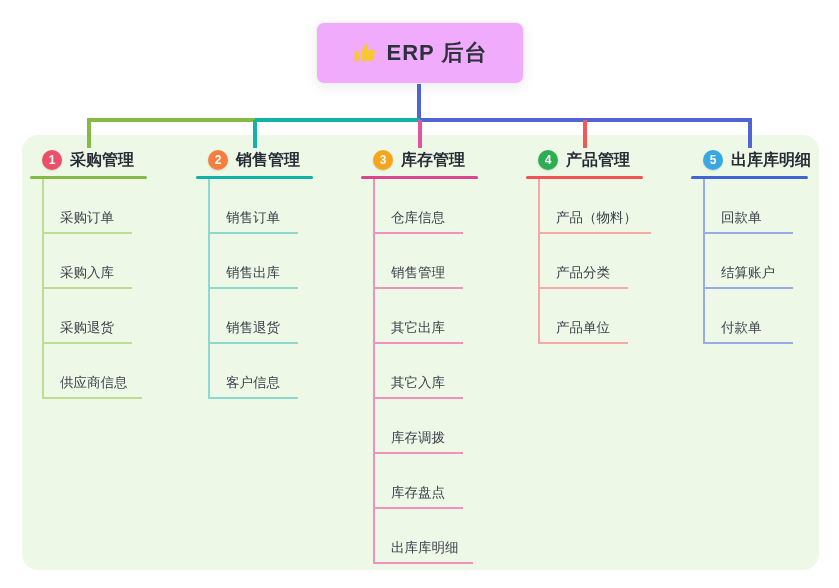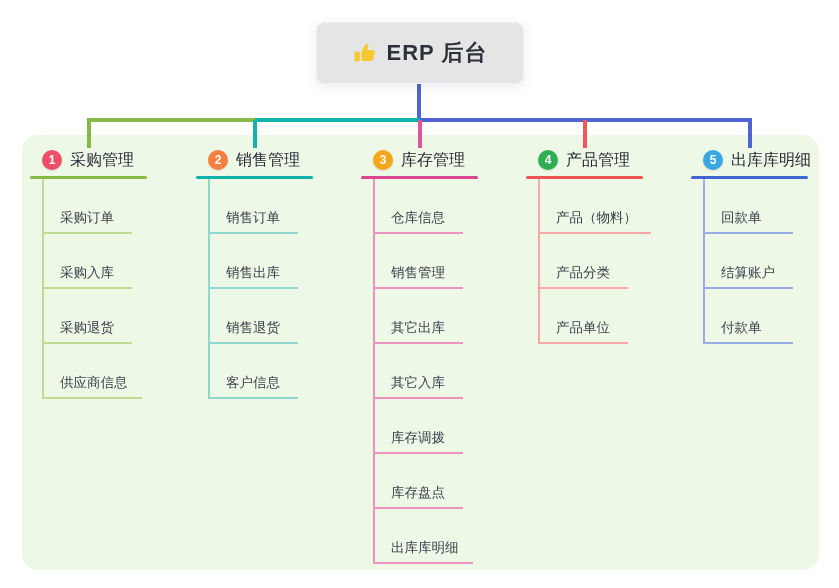--- a/index.html
+++ b/index.html
@@ -6,21 +6,21 @@
   body{
     width:839px;height:588px;background:#ffffff;overflow:hidden;
     font-family:"Liberation Sans","DejaVu Sans",sans-serif;
     position:relative;
   }
   .stage{position:absolute;inset:0;}
 
   
   .title-box{
     position:absolute;left:316px;top:22px;width:206px;height:60px;
-    background:#e5e5e5;border:1px solid #f1f1f3;border-radius:8px;
+    background:#f0abfc;border:1px solid #f1f1f3;border-radius:8px;
     box-shadow:0 3px 12px rgba(60,70,90,.10);
     display:flex;align-items:center;justify-content:center;gap:10px;
     z-index:5;cursor:pointer;
   }
   .title-box .ticon{width:24px;height:24px;display:inline-flex;}
   .title-box .ttext{font-size:22px;font-weight:600;color:#2c313c;letter-spacing:1px;}
 
   
   .panel{
     position:absolute;left:22px;top:135px;width:797px;height:435px;
@@ -35,21 +35,21 @@
 
   
   .branch{position:absolute;top:147px;width:117px;z-index:4;}
   .bheader{display:flex;align-items:center;gap:8px;padding-left:12px;height:26px;cursor:pointer;}
   .badge{
     min-width:20px;width:20px;height:20px;border-radius:50%;
     color:#fff;font-size:12px;font-weight:700;
     display:flex;align-items:center;justify-content:center;
     box-shadow:0 1px 2px rgba(0,0,0,.12);
   }
-  .blabel{font-size:16px;font-weight:400;color:#272c35;white-space:nowrap;}
+  .blabel{font-size:16px;font-weight:700;color:#272c35;white-space:nowrap;}
   .hline{height:3px;margin-top:3px;border-radius:2px;background:var(--line);}
   .items{margin-left:12px;border-left:2px solid var(--subline);}
   .item{
     box-sizing:border-box;height:55px;width:max-content;min-width:88px;
     display:flex;align-items:flex-end;
     border-bottom:2px solid var(--subline);
     padding:0 14px 5px 16px;cursor:pointer;text-align:right;
   }
   .item span{font-size:13.5px;color:#3b404a;white-space:nowrap;}
 </style>

